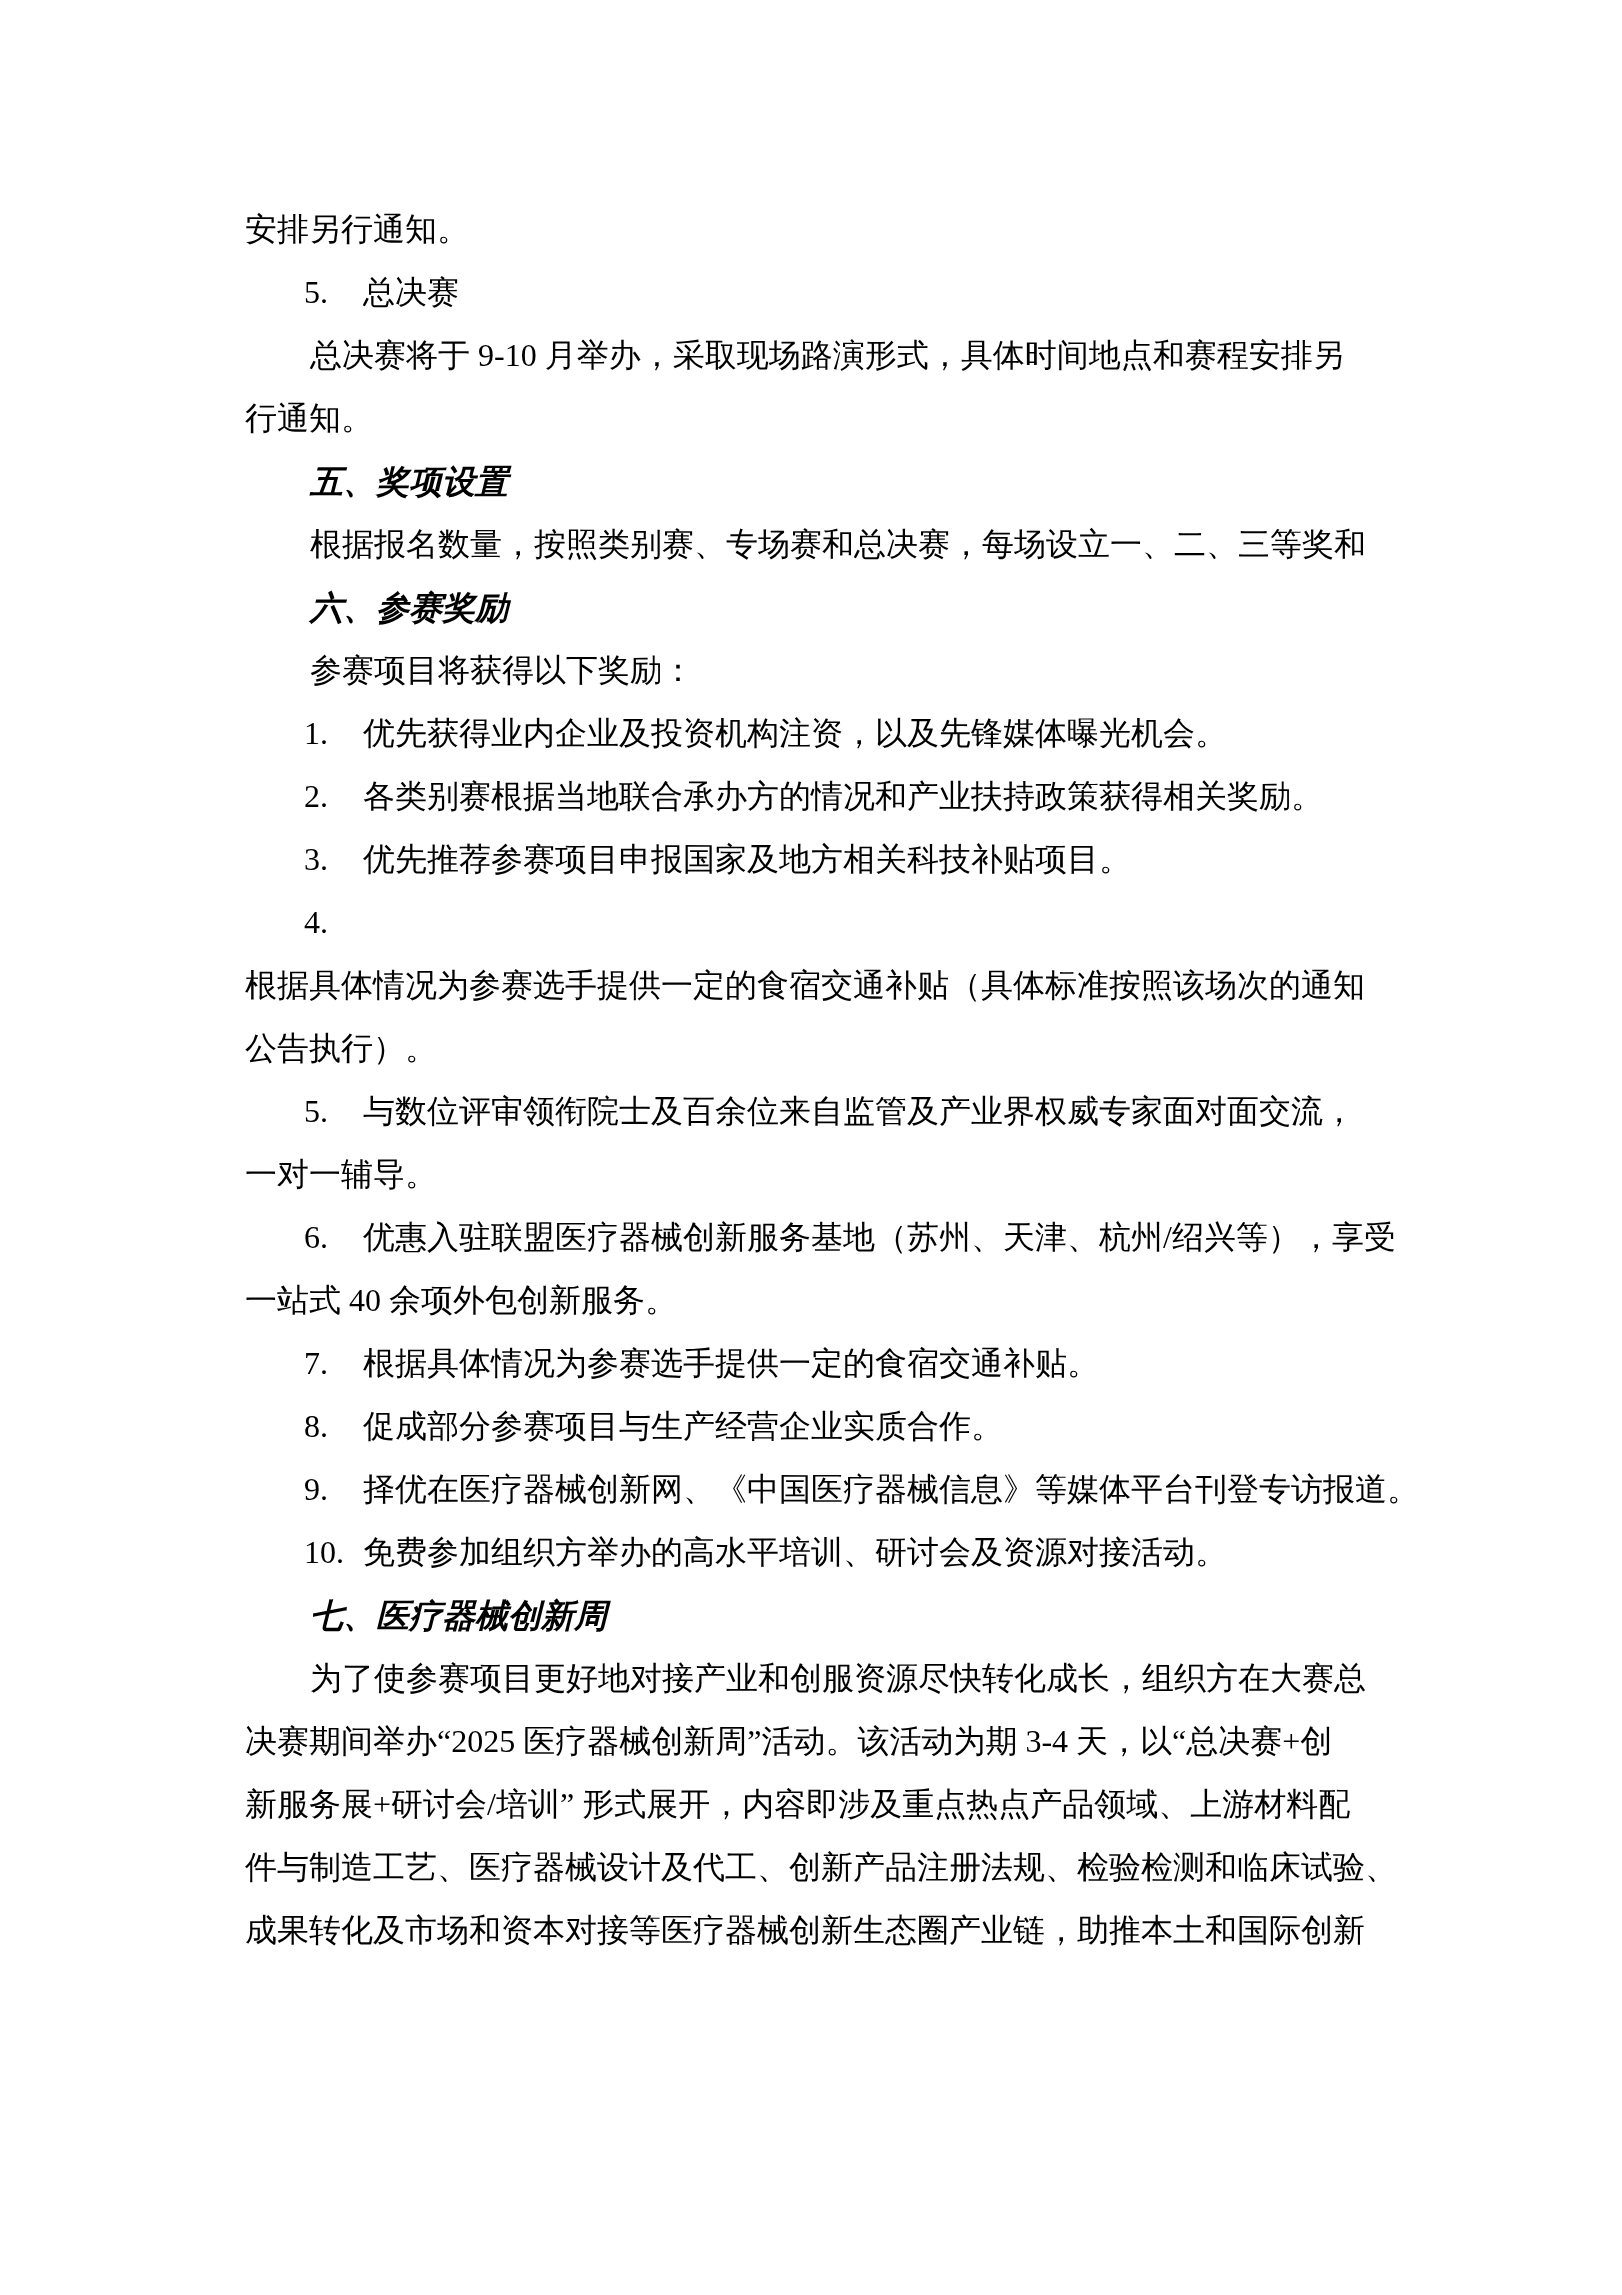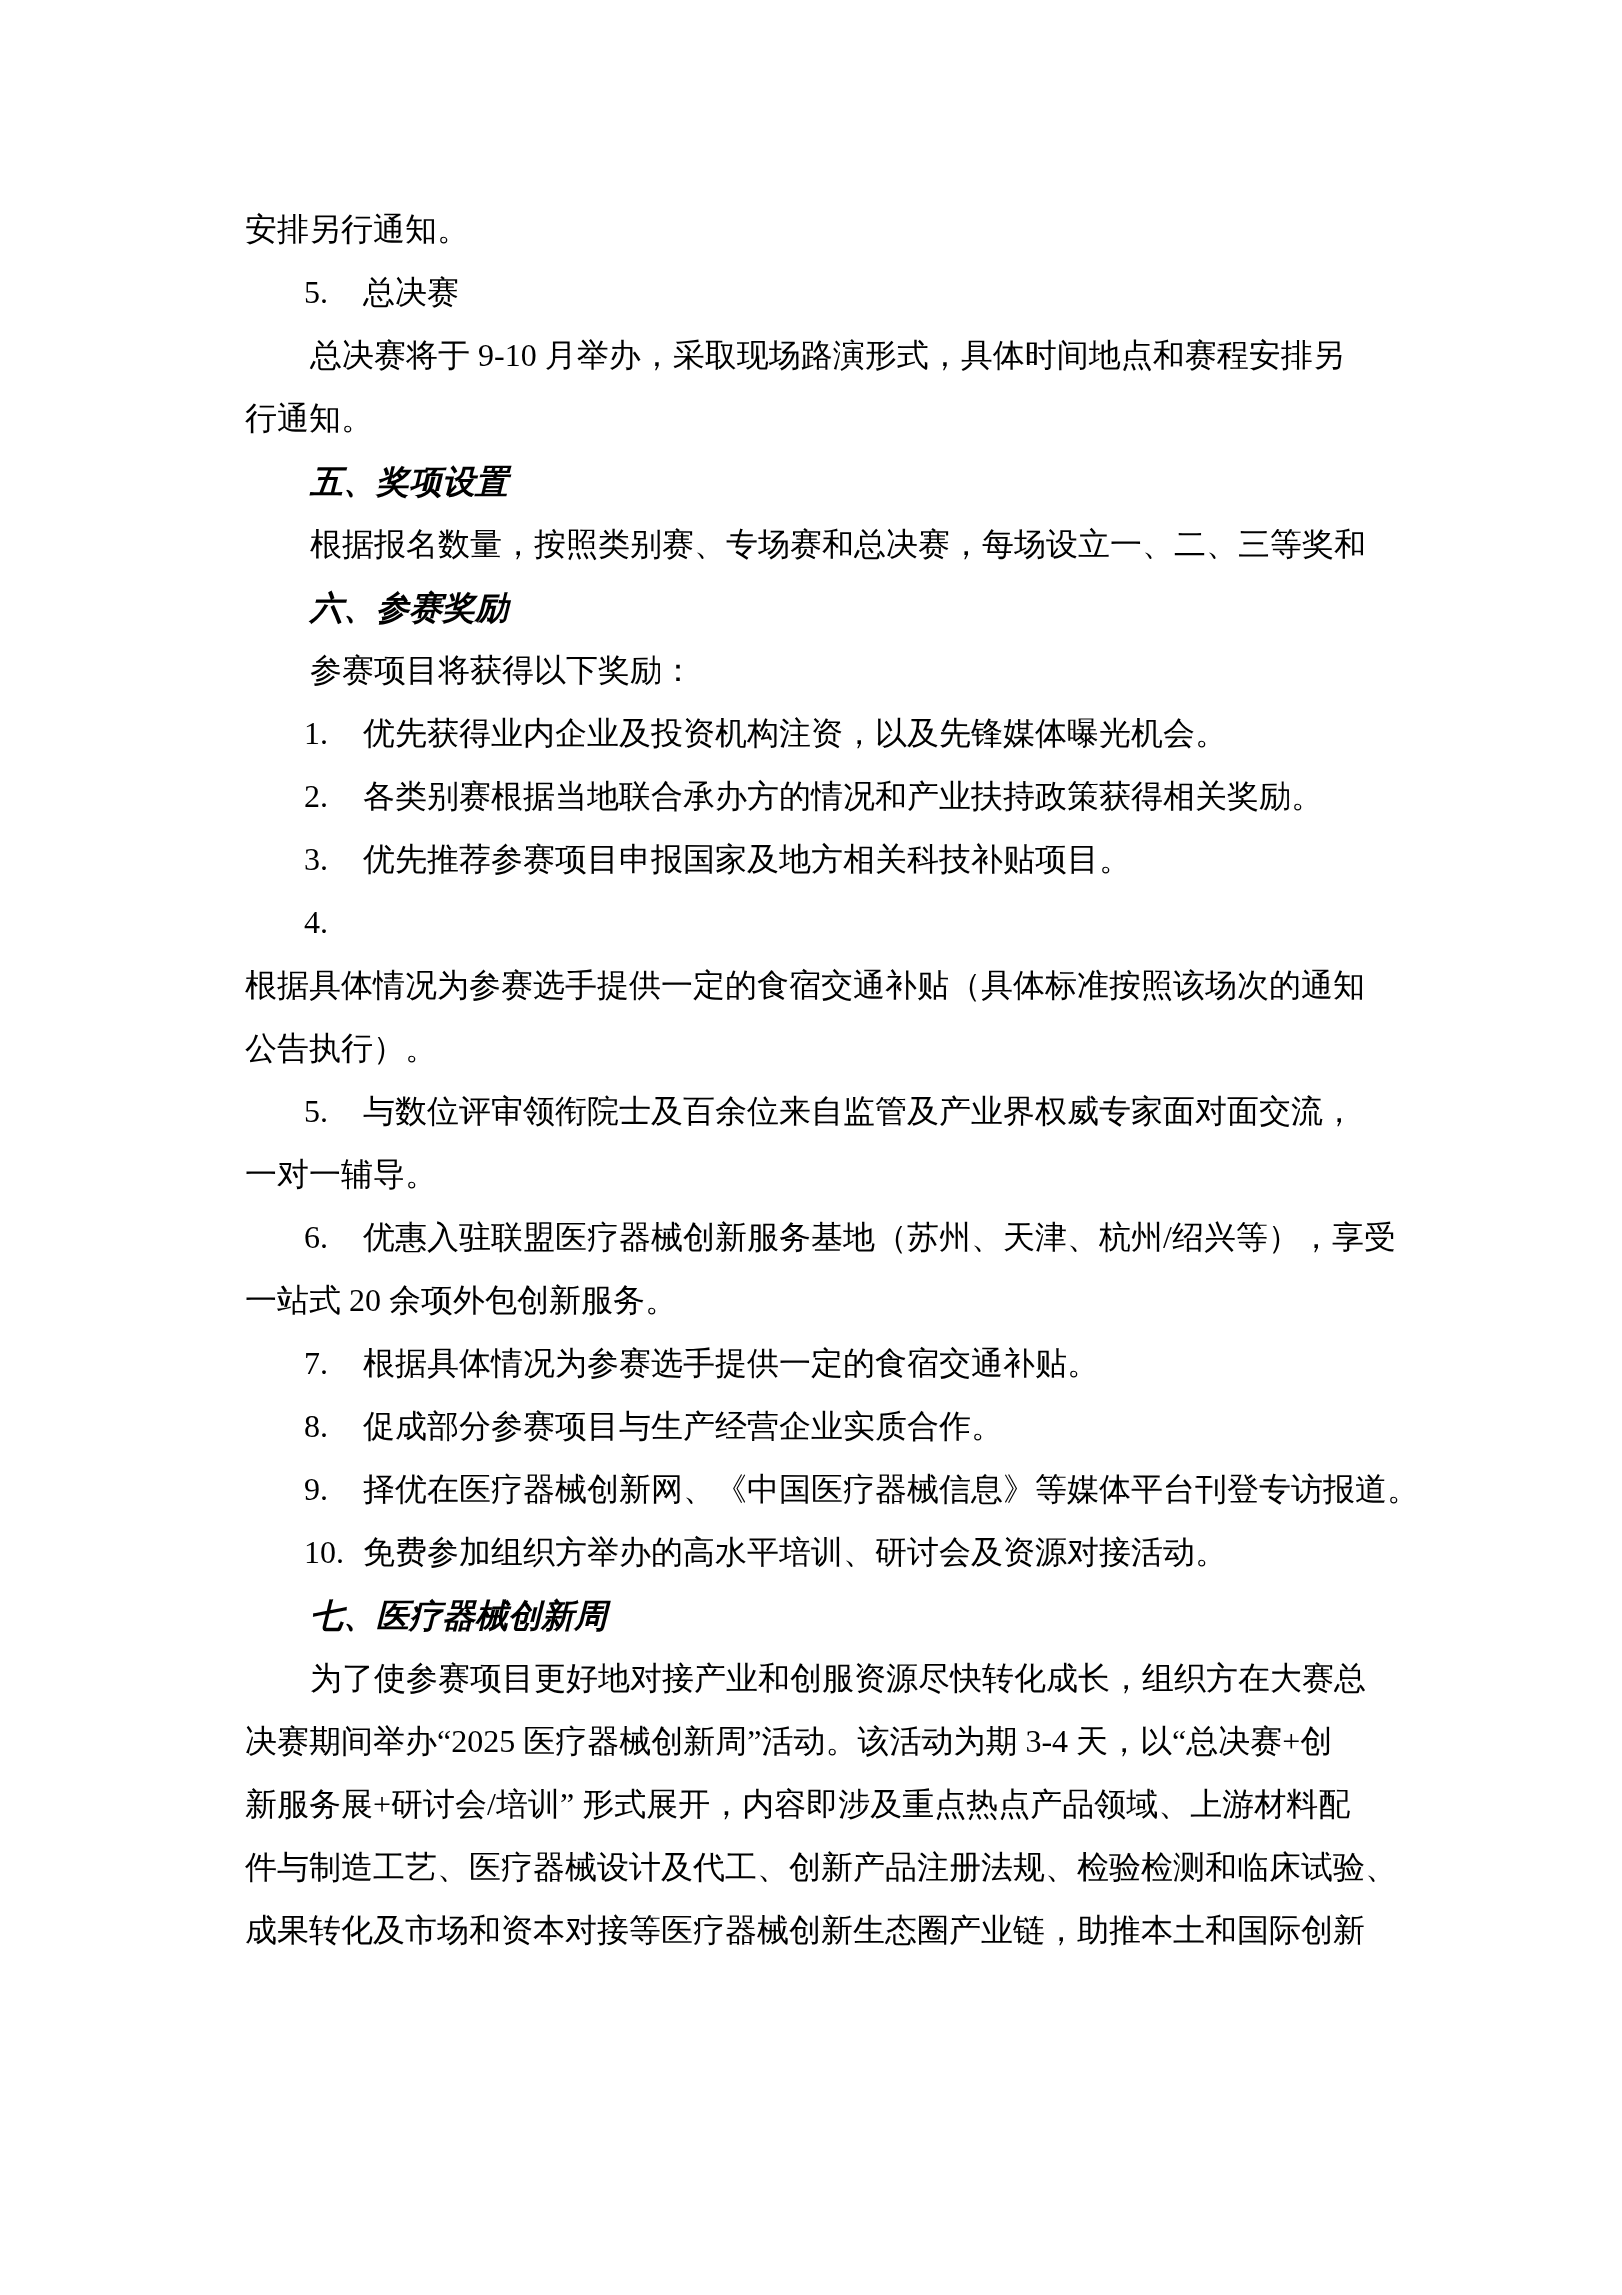--- a/index.html
+++ b/index.html
@@ -111,21 +111,21 @@
       <span class="txt">与数位评审领衔院士及百余位来自监管及产业界权威专家面对面交流，</span>
     </div>
 
     <div class="ln">一对一辅导。</div>
 
     <div class="ln list">
       <span class="num">6.</span>
       <span class="txt">优惠入驻联盟医疗器械创新服务基地（苏州、天津、杭州/绍兴等），享受</span>
     </div>
 
-    <div class="ln">一站式 20 余项外包创新服务。</div>
+    <div class="ln">一站式 40 余项外包创新服务。</div>
 
     <div class="ln list">
       <span class="num">7.</span>
       <span class="txt">根据具体情况为参赛选手提供一定的食宿交通补贴。</span>
     </div>
 
     <div class="ln list">
       <span class="num">8.</span>
       <span class="txt">促成部分参赛项目与生产经营企业实质合作。</span>
     </div>

